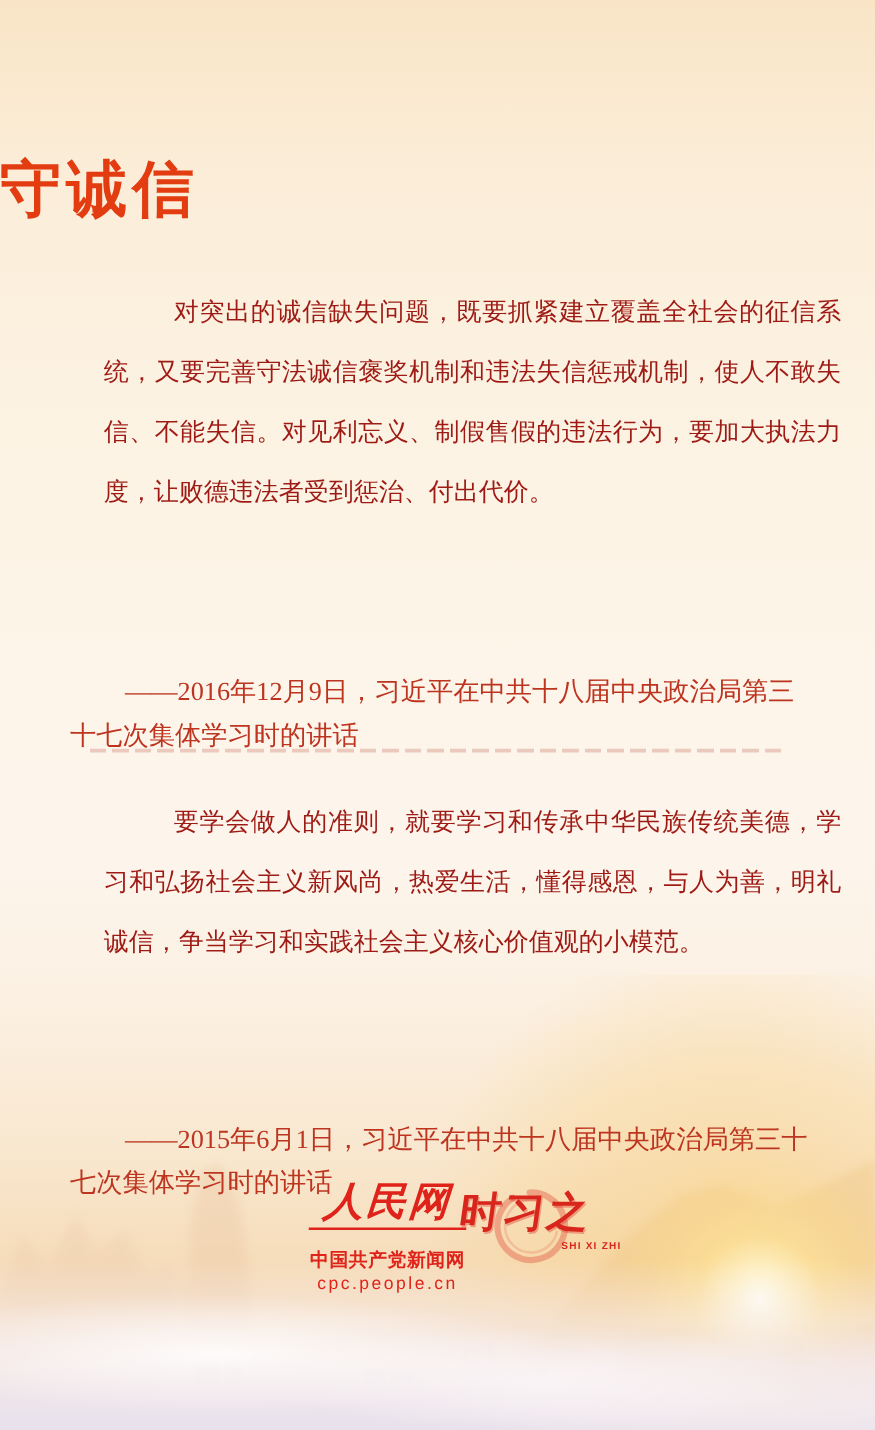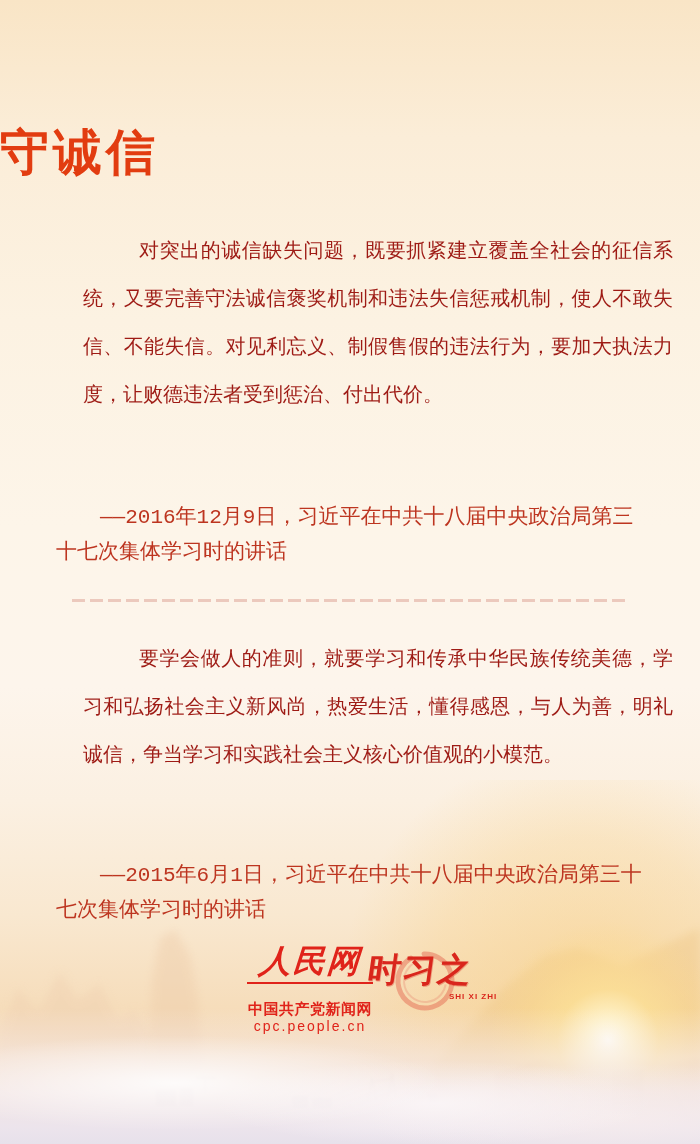--- a/index.html
+++ b/index.html
@@ -72,24 +72,25 @@
     font-size:20px; line-height:48px;
     text-indent:56px;
     text-align:justify;
     color:#9e1b15;
     margin-left:27px;
   }
   .quote-1 { top:226px; }
   .quote-2 { top:634px; }
   .attribution {
     position:absolute; z-index:5; left:56px; width:590px;
-    font-family:Liberation Mono, monospace;
+    font-family:Liberation Serif, serif;
     font-size:21px; line-height:35px;
     text-indent:44px;
     color:#bd3520;
+    margin-top:36px;
   }
   .attribution-1 { top:500px; }
   .attribution-2 { top:858px; }
 
   .divider {
     position:absolute; z-index:5; left:72px; top:599px;
     width:557px; height:3px;
     background:repeating-linear-gradient(90deg,
       #ecc9bd 0px, #ecc9bd 13px, rgba(236,201,189,0) 13px, rgba(236,201,189,0) 18px);
   }

